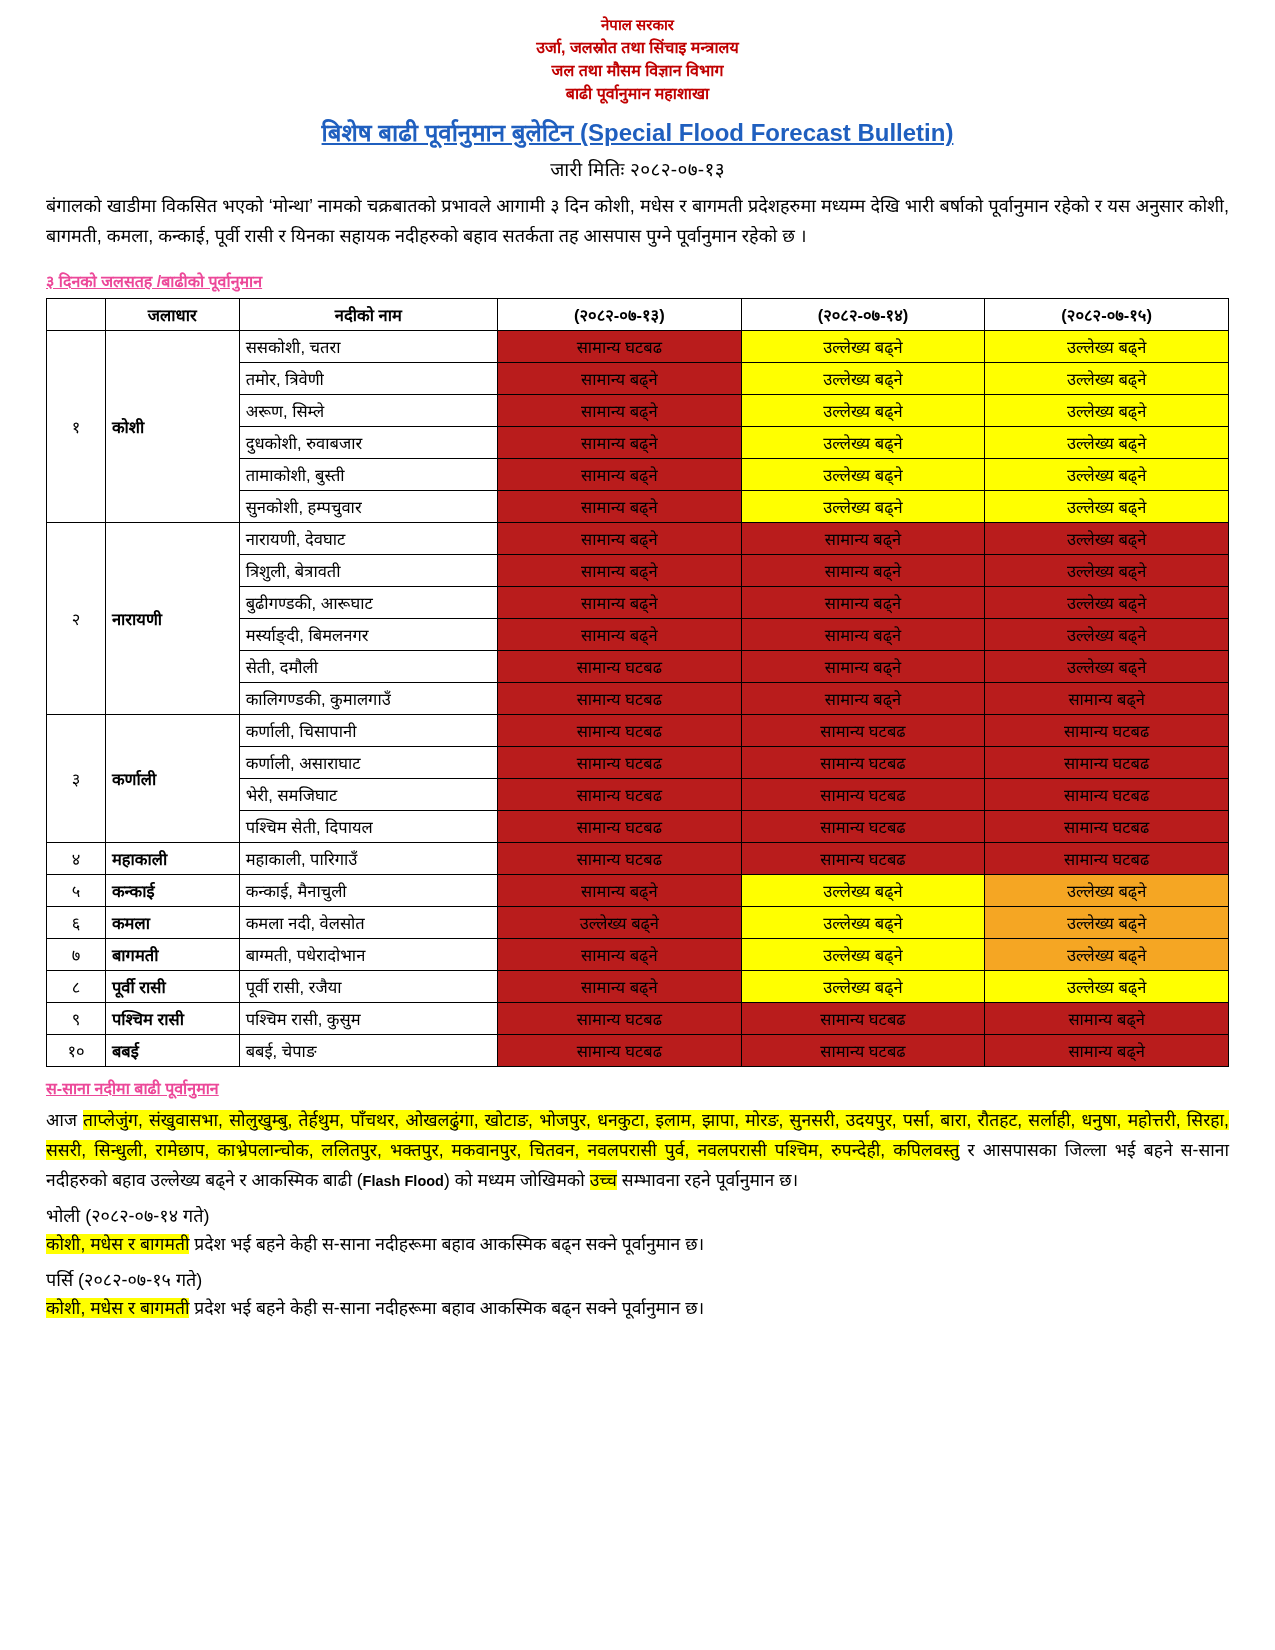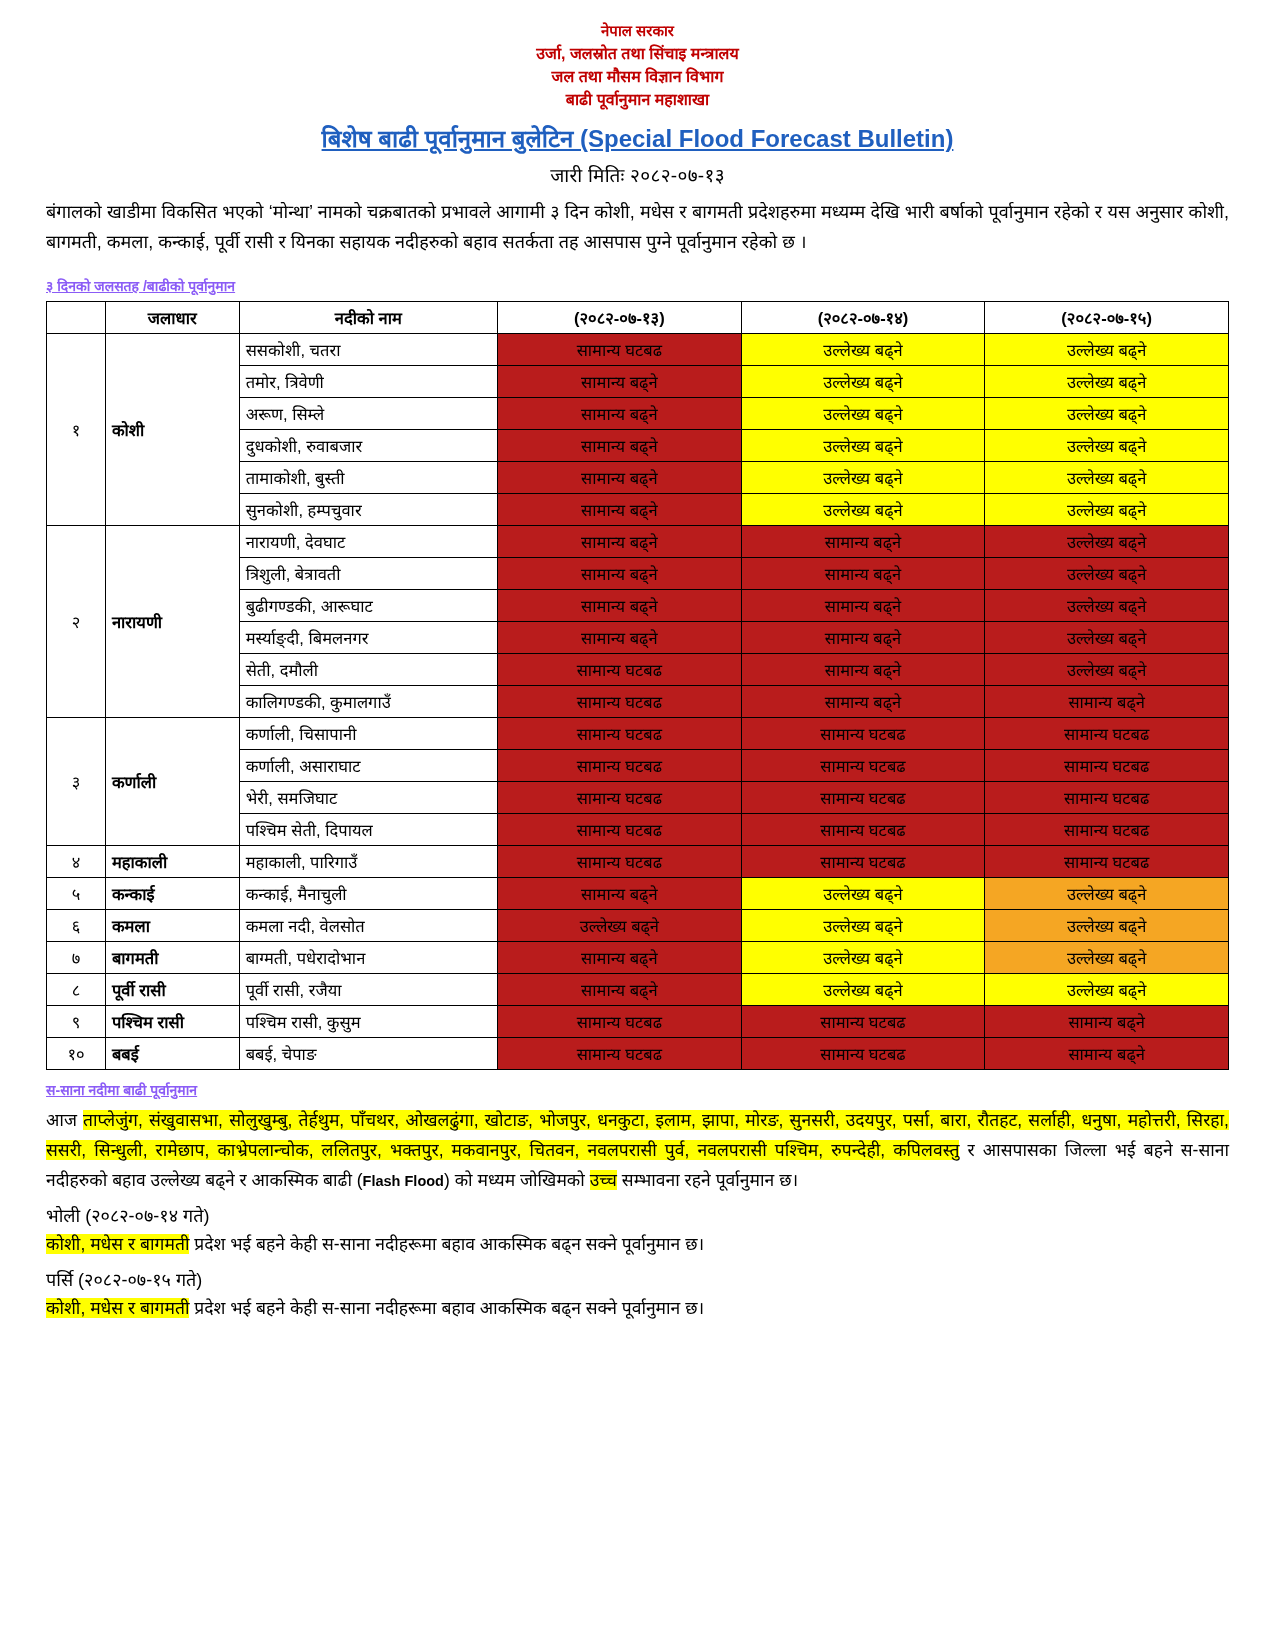--- a/index.html
+++ b/index.html
@@ -10,21 +10,21 @@
   body {
     width: 1275px;
     min-height: 1650px;
     font-family: "Liberation Sans", "DejaVu Sans", sans-serif;
     color: #000000;
   }
   .page {
     width: 1275px;
     min-height: 1650px;
     box-sizing: border-box;
-    padding: 20px 46px 20px 46px;
+    padding: 14px 46px 20px 46px;
     position: relative;
   }
 
   
   .gov-header {
     text-align: center;
     color: #c00000;
     font-weight: bold;
     line-height: 1.45;
   }
@@ -52,23 +52,23 @@
   }
 
   .intro {
     font-size: 18px;
     line-height: 1.65;
     margin-top: 10px;
     text-align: justify;
   }
 
   .section-title {
-    color: #8b5cf6;
+    color: #ec4899;
     font-weight: bold;
-    font-size: 14px;
+    font-size: 16px;
     text-decoration: underline;
     margin-top: 10px;
     margin-bottom: 6px;
   }
 
   
   table.forecast {
     border-collapse: collapse;
     width: 100%;
     table-layout: fixed;

